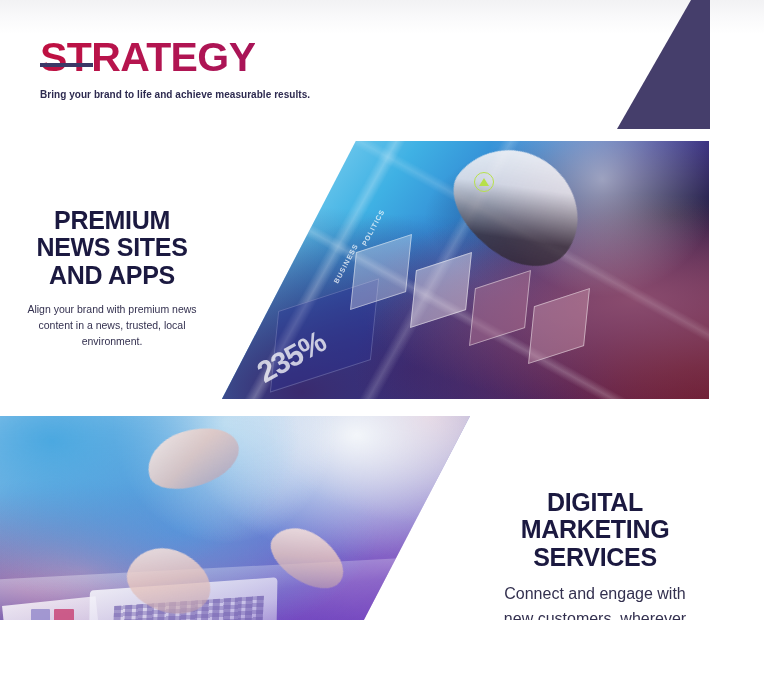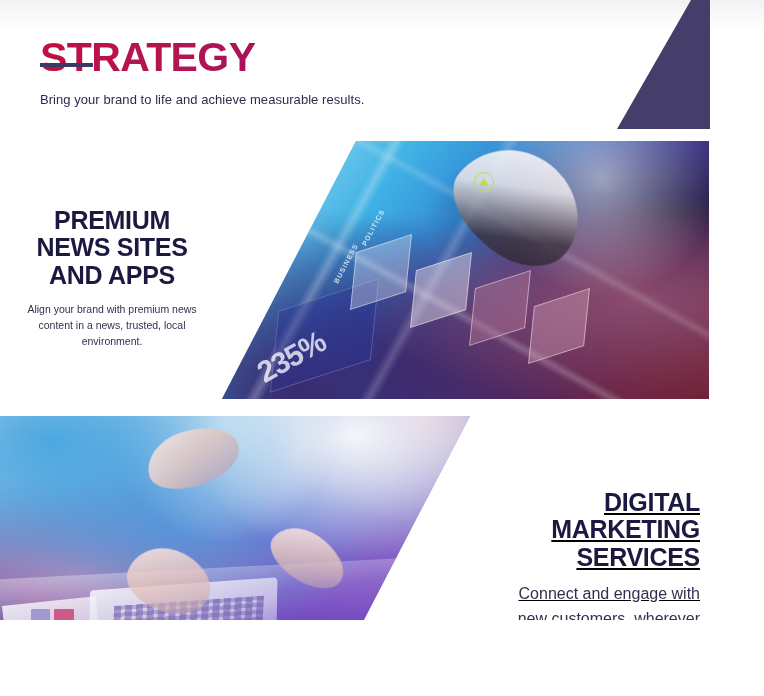--- a/index.html
+++ b/index.html
@@ -56,22 +56,22 @@
     left: 40px;
     top: 63px;
     width: 53px;
     height: 4px;
     background: #3b3866;
   }
   .header-sub {
     position: absolute;
     left: 40px;
     top: 79px;
-    font-size: 13px;
-    font-weight: 400;
+    font-size: 10px;
+    font-weight: 700;
     letter-spacing: 0.05px;
     color: #2e2b50;
     white-space: nowrap;
   }
 
   
   .header-wedge {
     position: absolute;
     left: 610px;
     top: 0;
@@ -277,22 +277,21 @@
   .sec2-image .sw2 { left: 11.5%; top: 69%; background: rgba(200,70,120,0.85); }
   .sec2-image .sw3 { left: 6.5%; top: 75%; background: rgba(150,150,215,0.85); }
   .sec2-image .sw4 { left: 11.5%; top: 75%; background: rgba(205,60,115,0.85); }
   .sec2-image .sw5 { left: 10%; top: 82%; width: 7%; height: 8%; background: rgba(255,150,140,0.75); }
 
   .sec2-text {
     position: absolute;
     left: 490px;
     top: 489px;
     width: 210px;
-    text-align: right;
-    text-decoration: underline;
+    text-align: center;
   }
   .sec2-heading {
     font-size: 25px;
     font-weight: 700;
     line-height: 1.09;
     letter-spacing: -0.3px;
     color: #1b1940;
     margin: 0;
   }
   .sec2-body {

